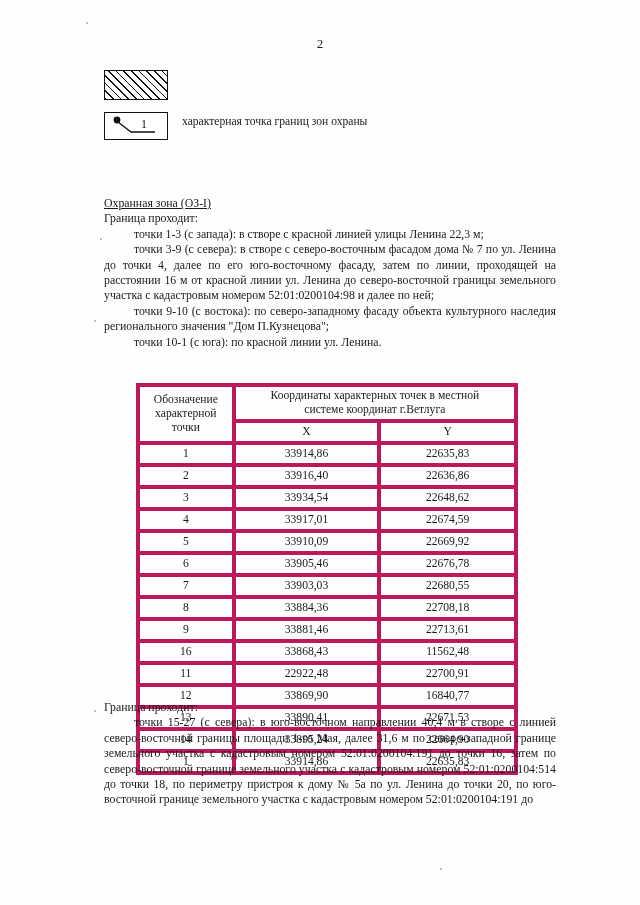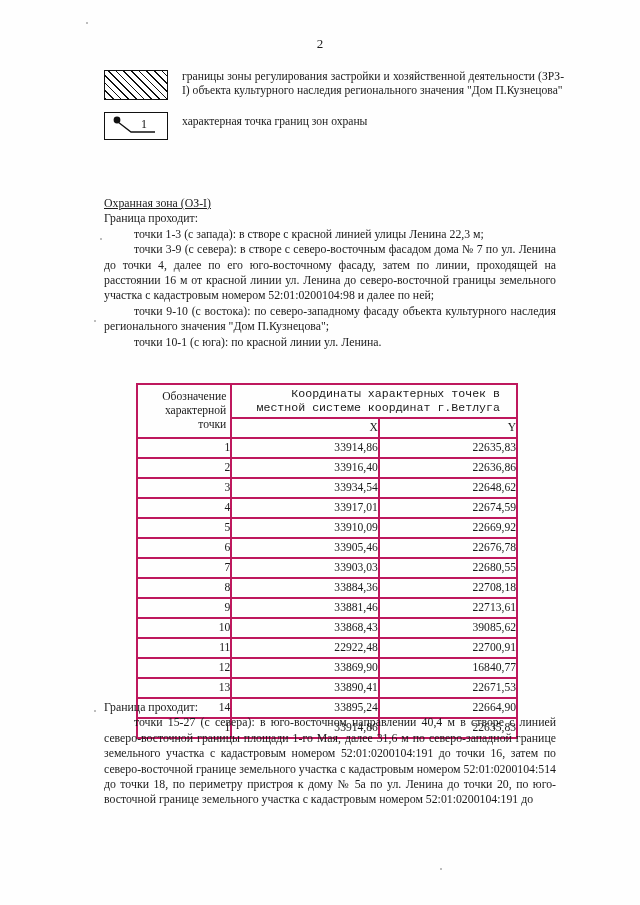--- a/index.html
+++ b/index.html
@@ -125,36 +125,35 @@
   }
   table.coords {
     position: absolute;
     left: 136px;
     top: 383px;
     width: 382px;
     border-collapse: collapse;
     font-size: 11.6px;
   }
   table.coords td, table.coords th {
-    border: 2px solid #be185d;
-    text-align: right;
+    border: 4px solid #be185d;
+    text-align: center;
     font-weight: normal;
     padding: 0;
     height: 18px;
     line-height: 14px;
   }
   table.coords th.hdr-left {
     width: 86px;
     line-height: 14px;
     padding: 2px 4px;
   }
   table.coords th.hdr-span {
     padding: 2px 16px;
     line-height: 14px;
-    font-family: Liberation Mono, monospace;
   }
   table.coords td.c-num { width: 86px; }
   table.coords td.c-x { width: 153px; }
   table.coords td.c-y { width: 143px; }
   table.coords th.h-x { width: 153px; }
   table.coords th.h-y { width: 143px; }
 
   
   .speck {
     position: absolute;
@@ -170,21 +169,20 @@
 <div class="page">
 
   <div class="page-number">2</div>
 
   <div class="legend">
 
     <div class="legend-row">
       <div class="legend-symbol">
         <div class="hatch-box"></div>
       </div>
-      <div class="legend-text">границы зоны регулирования застройки и хозяйственной деятельности (ЗРЗ- I) объекта культурного наследия регионального значения "Дом П.Кузнецова"</div>
     </div>
 
     <div class="legend-row" style="margin-top:8px;">
       <div class="legend-symbol">
         <div class="point-box">
           <svg width="59" height="23" viewBox="0 0 59 23">
             <circle cx="12" cy="7" r="3.4" fill="#111"></circle>
             <path d="M13 9 L26 19 L50 19" stroke="#111" stroke-width="1.3" fill="none"></path>
             <text x="36" y="15" font-family="Liberation Serif, serif" font-size="12" fill="#111">1</text>
           </svg>
@@ -256,23 +254,23 @@
           <td class="c-num">8</td>
           <td class="c-x">33884,36</td>
           <td class="c-y">22708,18</td>
         </tr>
         <tr>
           <td class="c-num">9</td>
           <td class="c-x">33881,46</td>
           <td class="c-y">22713,61</td>
         </tr>
         <tr>
-          <td class="c-num">10</td>
+          <td class="c-num">16</td>
           <td class="c-x">33868,43</td>
-          <td class="c-y">39085,62</td>
+          <td class="c-y">11562,48</td>
         </tr>
         <tr>
           <td class="c-num">11</td>
           <td class="c-x">22922,48</td>
           <td class="c-y">22700,91</td>
         </tr>
         <tr>
           <td class="c-num">12</td>
           <td class="c-x">33869,90</td>
           <td class="c-y">16840,77</td>

